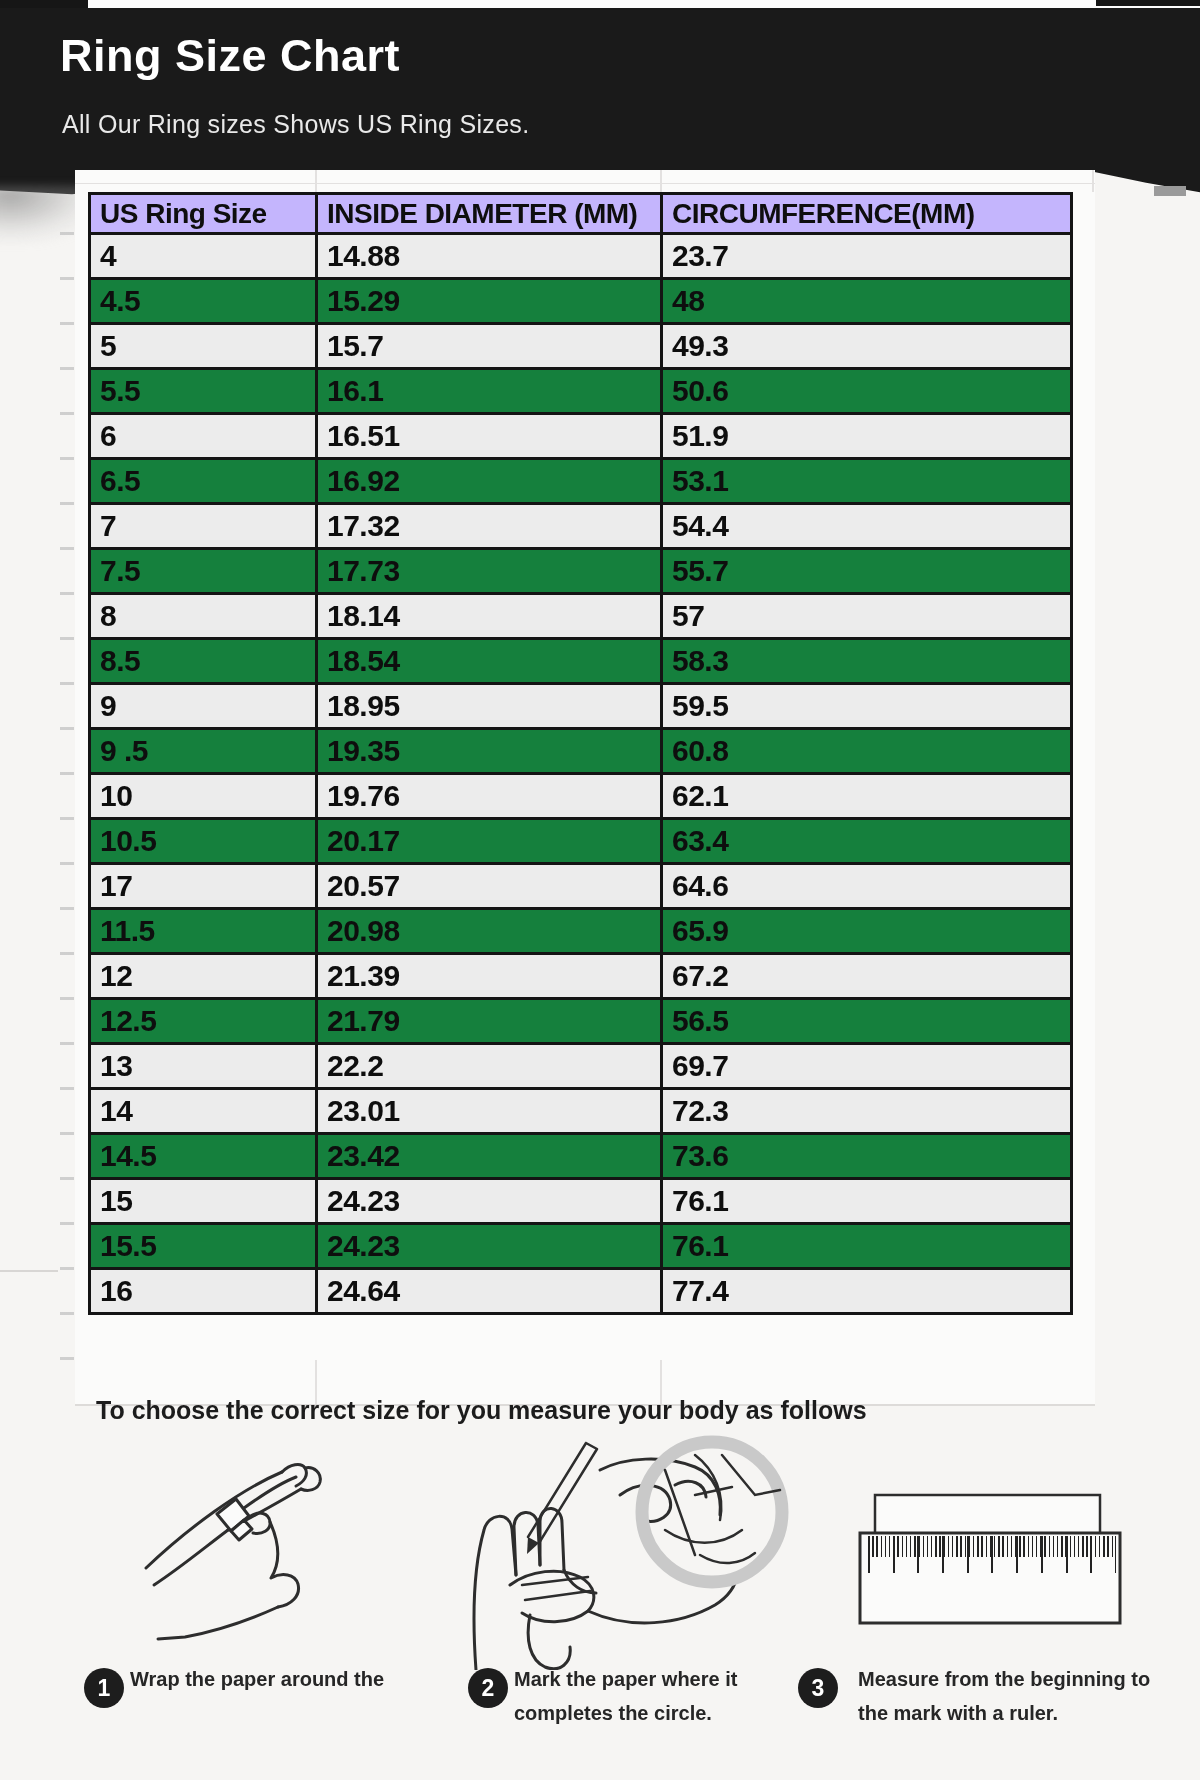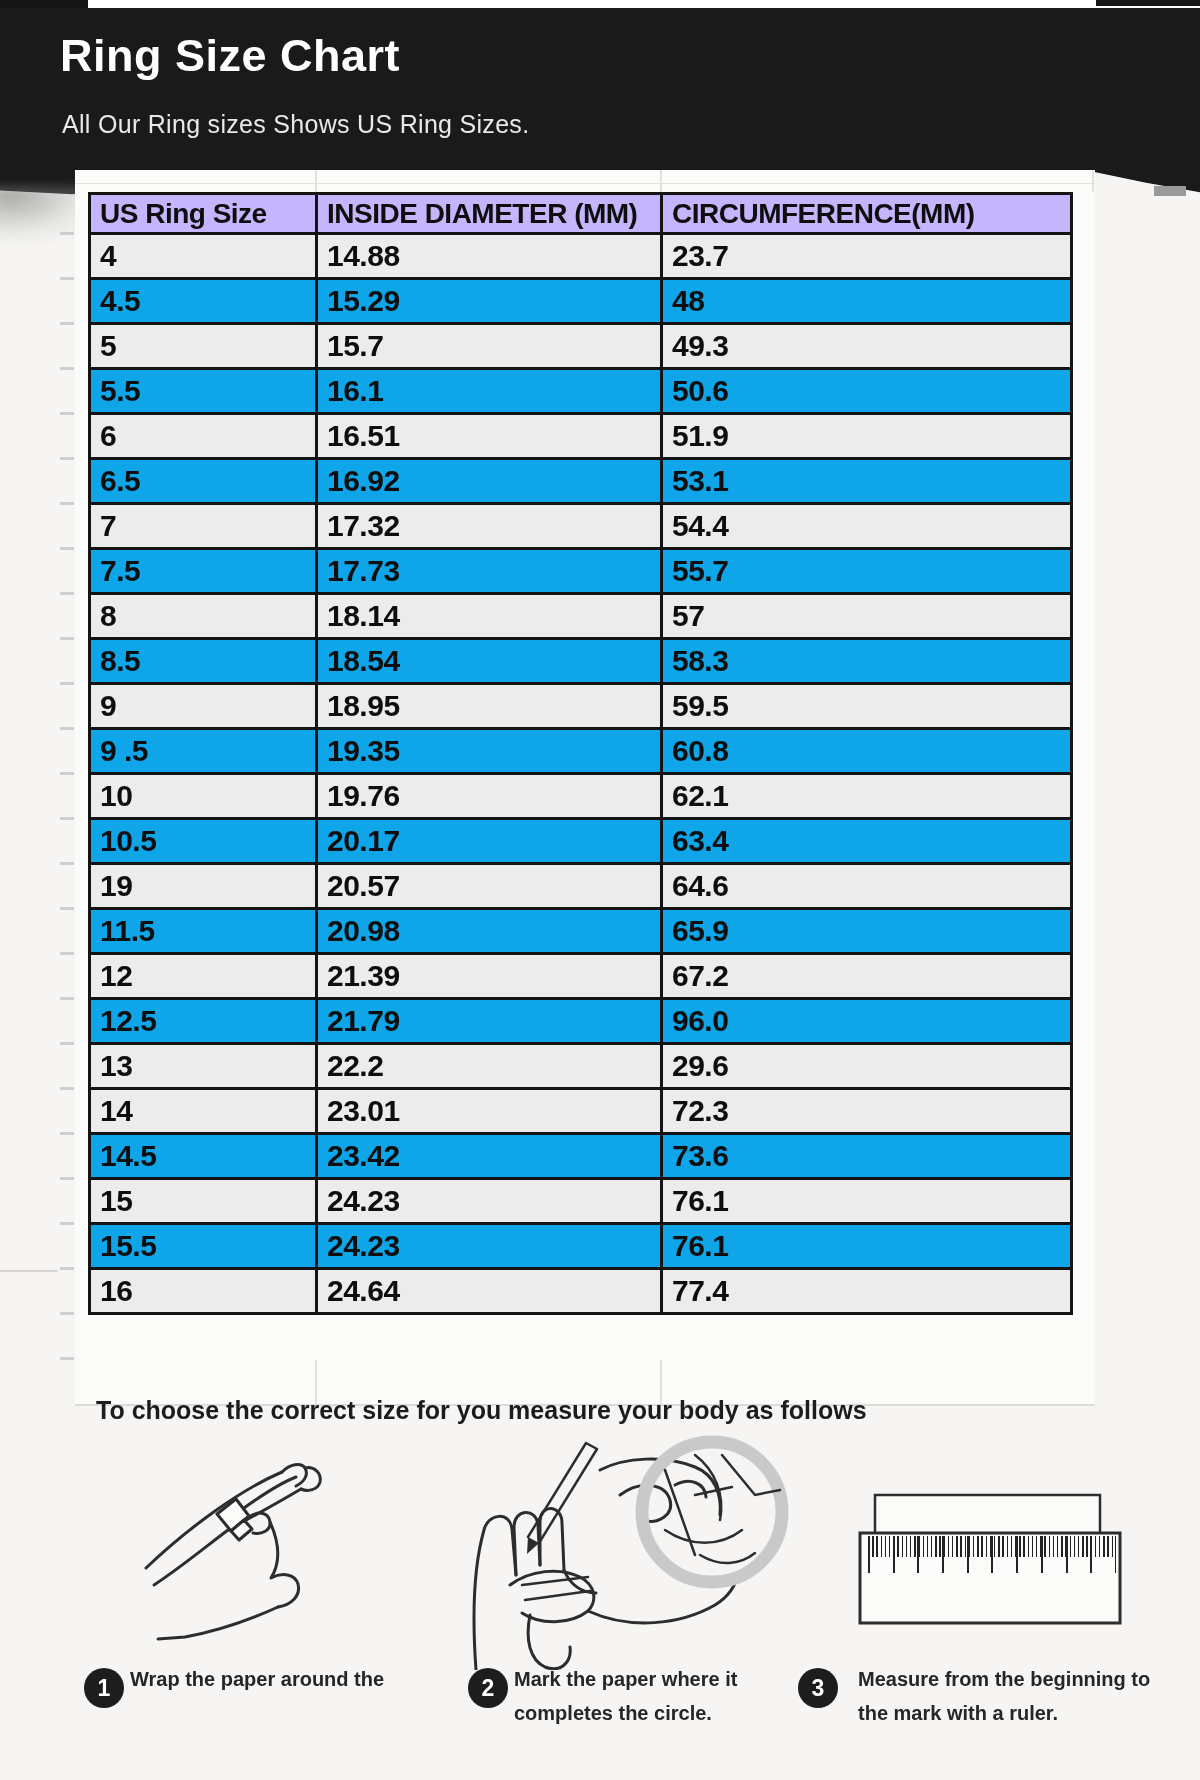--- a/index.html
+++ b/index.html
@@ -43,21 +43,21 @@
   
   table.ring-table { position:absolute; left:88px; top:192px; width:982px; border-collapse:collapse; table-layout:fixed; }
   .ring-table th, .ring-table td {
     border:3px solid #141414; text-align:left; vertical-align:middle;
     padding:0 4px 0 9px; color:#0e0e0e; font-weight:bold; letter-spacing:-0.5px;
     overflow:hidden; white-space:nowrap;
   }
   .ring-table th { height:37px; background:#c4b5fd; font-size:28px; }
   .ring-table td { height:42px; font-size:30px; }
   .ring-table tr.even td { background:#ececec; }
-  .ring-table tr.odd  td { background:#0ea5e9; }
+  .ring-table tr.odd  td { background:#15803d; }
 
   
   .intro-text { position:absolute; left:96px; top:1396px; font-size:25px; font-weight:bold; color:#1c1c1c; }
 
   .illustration { position:absolute; }
   .illustration svg { display:block; }
   .sketch { stroke:#2d2d2d; stroke-width:3; fill:none; stroke-linecap:round; stroke-linejoin:round; }
   .sketch-thin { stroke:#2d2d2d; stroke-width:2.5; fill:none; stroke-linecap:round; }
   .band-fill { fill:#fbfbfa; stroke:#2d2d2d; stroke-width:3; stroke-linejoin:round; }
 
@@ -177,43 +177,43 @@
         <td>10</td>
         <td>19.76</td>
         <td>62.1</td>
       </tr>
       <tr class="odd">
         <td>10.5</td>
         <td>20.17</td>
         <td>63.4</td>
       </tr>
       <tr class="even">
-        <td>19</td>
+        <td>17</td>
         <td>20.57</td>
         <td>64.6</td>
       </tr>
       <tr class="odd">
         <td>11.5</td>
         <td>20.98</td>
         <td>65.9</td>
       </tr>
       <tr class="even">
         <td>12</td>
         <td>21.39</td>
         <td>67.2</td>
       </tr>
       <tr class="odd">
         <td>12.5</td>
         <td>21.79</td>
-        <td>96.0</td>
+        <td>56.5</td>
       </tr>
       <tr class="even">
         <td>13</td>
         <td>22.2</td>
-        <td>29.6</td>
+        <td>69.7</td>
       </tr>
       <tr class="even">
         <td>14</td>
         <td>23.01</td>
         <td>72.3</td>
       </tr>
       <tr class="odd">
         <td>14.5</td>
         <td>23.42</td>
         <td>73.6</td>

